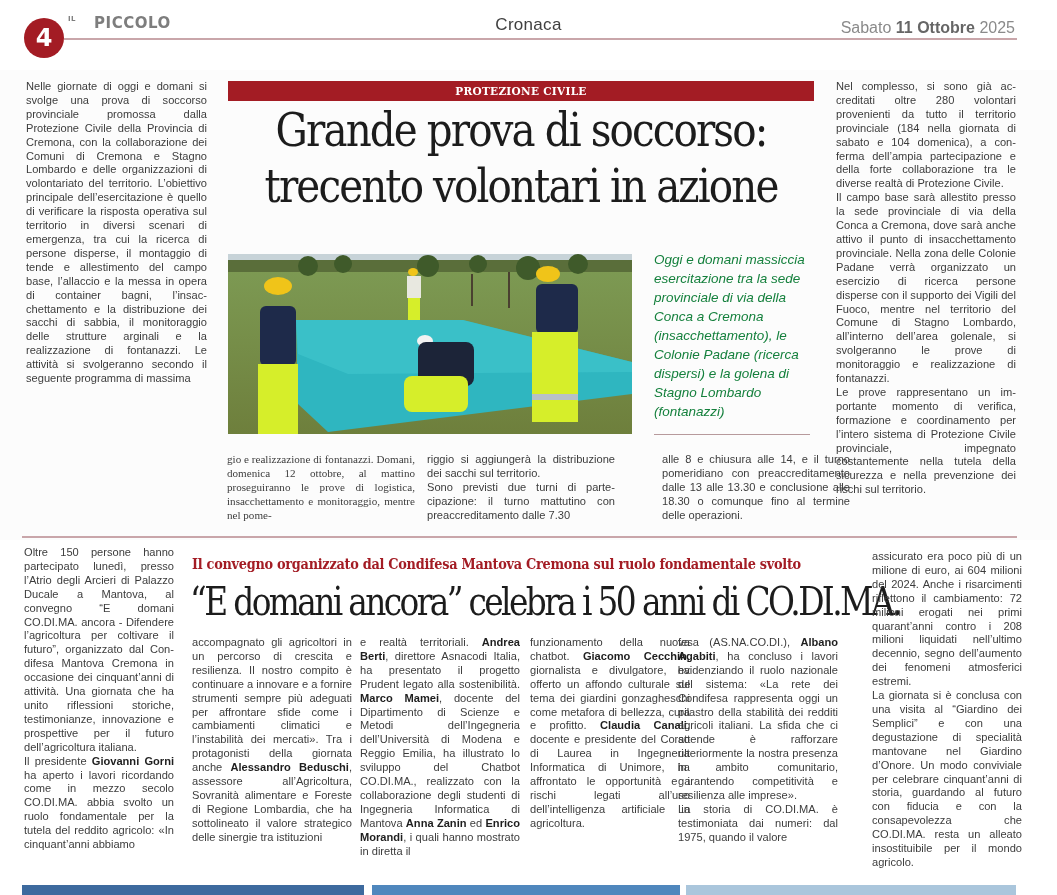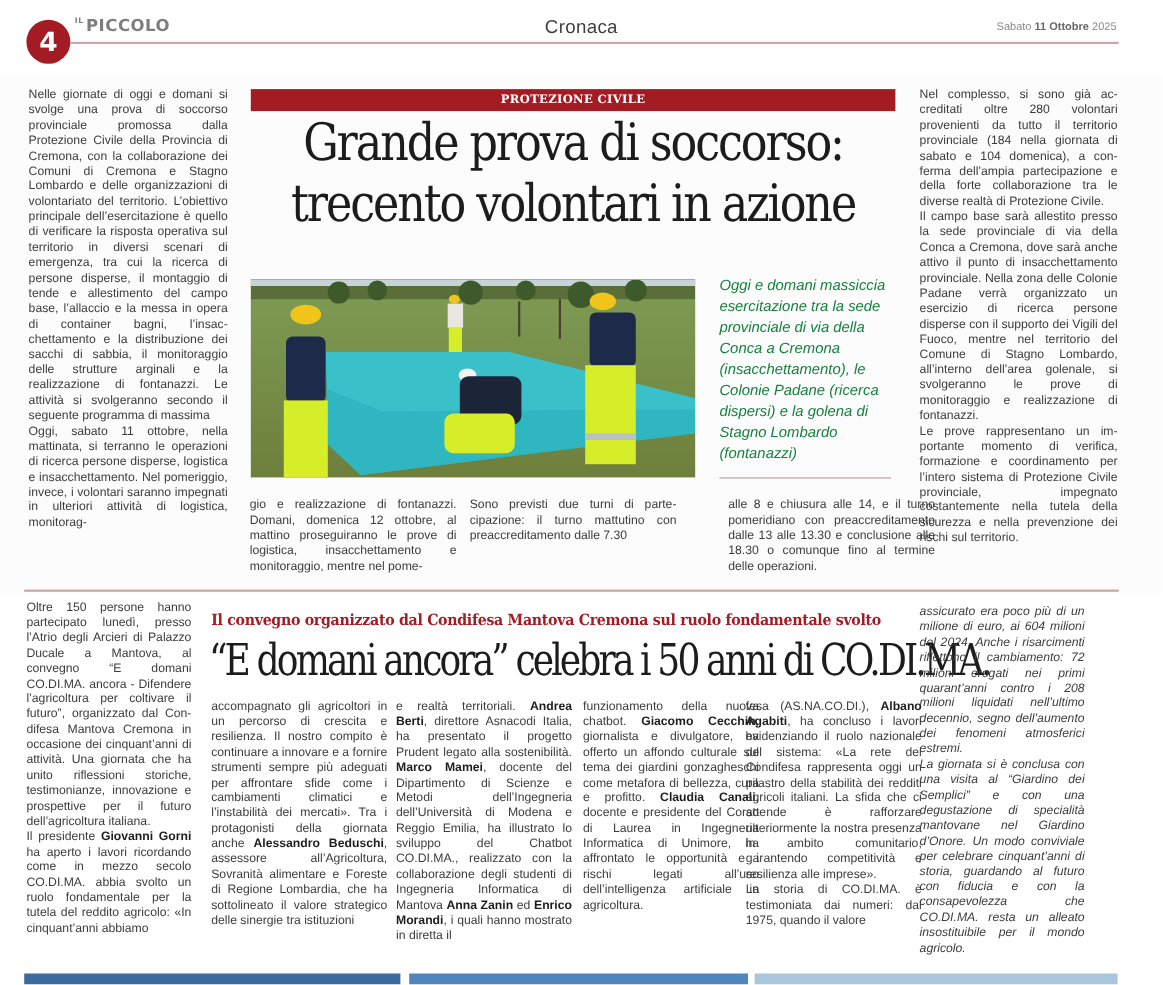--- a/index.html
+++ b/index.html
@@ -3,44 +3,44 @@
 <meta charset="utf-8">
 <style>
   * { box-sizing: border-box; margin: 0; padding: 0; }
   html, body { width: 1057px; height: 895px; overflow: hidden; background: #ffffff; }
   body { position: relative; font-family: "Liberation Sans", "DejaVu Sans", sans-serif; color: #3a3a3a; }
 
   
   .masthead { position: absolute; left: 0; top: 0; width: 1057px; height: 60px; }
   .page-num { position: absolute; left: 24px; top: 18px; width: 40px; height: 40px; border-radius: 50%; background: #a31c24; color: #fff; font-weight: bold; font-size: 24px; line-height: 40px; text-align: center; font-family: "DejaVu Sans", sans-serif; }
   .logo { position: absolute; left: 68px; top: 14px; font-family: "DejaVu Sans", sans-serif; font-weight: bold; color: #7d7d7d; font-size: 15px; letter-spacing: 0.5px; }
-  .logo .il { font-size: 7px; vertical-align: top; position: relative; top: 1px; margin-right: 2px; }
+  .logo .il { font-size: 7px; vertical-align: top; position: relative; top: 1px; margin-right: 18px; }
   .section-name { position: absolute; left: 0; right: 0; top: 15px; text-align: center; font-size: 17px; color: #404040; letter-spacing: 0.3px; }
-  .date { position: absolute; right: 42px; top: 19px; font-size: 10px; color: #8a8a8a; }
+  .date { position: absolute; right: 42px; top: 19px; font-size: 16px; color: #8a8a8a; }
   .date b { color: #666; }
   .head-rule { position: absolute; left: 64px; right: 40px; top: 38px; height: 2px; background: #c9a6aa; }
 
   
   .art1 { position: absolute; left: 0; top: 70px; width: 1057px; height: 470px; background: #fcfcfc; }
   .txt { font-size: 11.1px; line-height: 13.9px; color: #3c3c3c; text-align: justify; hyphens: manual; }
   .txt p { margin: 0; }
   .col-left1 { position: absolute; left: 26px; top: 10px; width: 181px; }
   .col-right1 { position: absolute; left: 836px; top: 10px; width: 180px; }
   .kicker-bar { position: absolute; left: 228px; top: 11px; width: 586px; height: 20px; background: #a31c24; color: #fff; font-family: "DejaVu Serif", serif; font-weight: bold; font-size: 10.5px; text-align: center; line-height: 20px; letter-spacing: 0.3px; }
   .headline1 { position: absolute; left: 222px; top: 32px; width: 598px; text-align: center; font-family: "DejaVu Serif", serif; font-size: 47px; line-height: 56px; color: #1c1c1c; letter-spacing: -2.2px; transform: scaleX(0.86); transform-origin: center top; white-space: nowrap; }
   .photo { position: absolute; left: 228px; top: 184px; width: 404px; height: 180px; overflow: hidden; background: #7d9a52; }
   .caption { position: absolute; left: 654px; top: 180px; width: 160px; font-style: italic; font-size: 13.5px; line-height: 19px; color: #15803d; }
   .caption-rule { position: absolute; left: 654px; top: 364px; width: 156px; height: 1px; background: #b79a9c; }
   .lower-cols { position: absolute; left: 227px; top: 383px; width: 588px; }
   .lower-cols .lc { position: absolute; top: 0; width: 188px; }
   .art-rule { position: absolute; left: 22px; right: 40px; top: 536px; height: 2px; background: #c9a6aa; }
 
   
   .col-left2 { position: absolute; left: 24px; top: 546px; width: 150px; }
-  .col-right2 { position: absolute; left: 836px; top: 550px; width: 150px; font-style: italic; }
+  .col-right2 { position: absolute; left: 872px; top: 550px; width: 150px; }
   .kicker2 { position: absolute; left: 192px; top: 556px; width: 660px; font-family: "DejaVu Serif", serif; font-weight: bold; font-size: 14px; color: #a31c24; letter-spacing: -0.3px; transform: scaleX(0.92); transform-origin: left top; white-space: nowrap; }
   .headline2 { position: absolute; left: 190px; top: 576px; width: 680px; font-family: "DejaVu Serif", serif; font-size: 40px; line-height: 50px; color: #1c1c1c; letter-spacing: -3.2px; transform: scaleX(0.82); transform-origin: left top; white-space: nowrap; }
   .mid-cols { position: absolute; left: 192px; top: 636px; width: 660px; }
   .mid-cols .mc { position: absolute; top: 0; width: 160px; }
   .txt b { color: #1e1e1e; }
 
   
   .strip { position: absolute; left: 22px; top: 885px; height: 10px; }
   .strip div { position: absolute; top: 0; height: 10px; }
 </style>
@@ -51,21 +51,20 @@
   <div class="page-num">4</div>
   <div class="logo"><span class="il">IL</span><span>PICCOLO</span></div>
   <div class="section-name">Cronaca</div>
   <div class="date"><span>Sabato</span> <b>11 Ottobre</b> <span>2025</span></div>
   <div class="head-rule"></div>
 </div>
 
 <div class="art1">
   <div class="col-left1 txt">
     <p>Nelle giornate di oggi e domani si svolge una prova di soccor­so provinciale promossa dalla Protezione Civile della Provin­cia di Cremona, con la collabo­razione dei Comuni di Cremona e Stagno Lombardo e delle or­ganizzazioni di volontariato del territorio. L’obiettivo principale dell’esercitazione è quello di ve­rificare la risposta operativa sul territorio in diversi scenari di emergenza, tra cui la ricerca di persone disperse, il montaggio di tende e allestimento del cam­po base, l’allaccio e la messa in opera di container bagni, l’insac­chettamento e la distribuzione dei sacchi di sabbia, il monito­raggio delle strutture arginali e la realizzazione di fontanazzi. Le attività si svolgeranno secondo il seguente programma di mas­sima</p>
-    <p>Oggi, sabato 11 ottobre, nella mattinata, si terranno le opera­zioni di ricerca persone disperse, logistica e insacchettamento. Nel pomeriggio, invece, i volon­tari saranno impegnati in ulterio­ri attività di logistica, monitorag-</p>
   </div>
 
   <div class="kicker-bar">PROTEZIONE CIVILE</div>
   <div class="headline1">
     <div>Grande prova di soccorso:</div>
     <div>trecento volontari in azione</div>
   </div>
 
   <div class="photo" title="Volontari della Protezione Civile stendono un telone azzurro su un prato">
     <svg width="404" height="180" viewBox="0 0 404 180">
@@ -109,24 +108,25 @@
       <rect x="308" y="30" width="42" height="50" rx="6" fill="#1e2a4a"></rect>
       <rect x="304" y="78" width="46" height="90" fill="#d6ee2a"></rect>
       <rect x="304" y="140" width="46" height="6" fill="#b8c0c8"></rect>
     </svg>
   </div>
 
   <div class="caption">Oggi e domani massiccia esercitazione tra la sede provinciale di via della Conca a Cremona (insacchettamento), le Colonie Padane (ricerca dispersi) e la golena di Stagno Lombardo (fontanazzi)</div>
   <div class="caption-rule"></div>
 
   <div class="lower-cols txt">
-    <div class="lc" style="left:0;">
+    <div class="lc" style="left:0;font-family:Liberation Serif, serif;">
       <p>gio e realizzazione di fontanazzi. Domani, domenica 12 ottobre, al mattino proseguiranno le prove di logistica, insacchettamento e monitoraggio, mentre nel pome-</p>
     </div>
     <div class="lc" style="left:200px;">
+      <p>riggio si aggiungerà la distribu­zione dei sacchi sul territorio.</p>
       <p>Sono previsti due turni di parte­cipazione: il turno mattutino con preaccreditamento dalle 7.30</p>
     </div>
     <div class="lc" style="left:400px;margin-left:35px;">
       <p>alle 8 e chiusura alle 14, e il turno pomeridiano con preaccredita­mento dalle 13 alle 13.30 e con­clusione alle 18.30 o comunque fino al termine delle operazioni.</p>
     </div>
   </div>
 
   <div class="col-right1 txt">
     <p>Nel complesso, si sono già ac­creditati oltre 280 volontari provenienti da tutto il territorio provinciale (184 nella giornata di sabato e 104 domenica), a con­ferma dell’ampia partecipazione e della forte collaborazione tra le diverse realtà di Protezione Civile.</p>
     <p>Il campo base sarà allestito pres­so la sede provinciale di via della Conca a Cremona, dove sarà an­che attivo il punto di insacchet­tamento provinciale. Nella zona delle Colonie Padane verrà or­ganizzato un esercizio di ricerca persone disperse con il supporto dei Vigili del Fuoco, mentre nel territorio del Comune di Stagno Lombardo, all’interno dell’area golenale, si svolgeranno le prove di monitoraggio e realizzazione di fontanazzi.</p>

